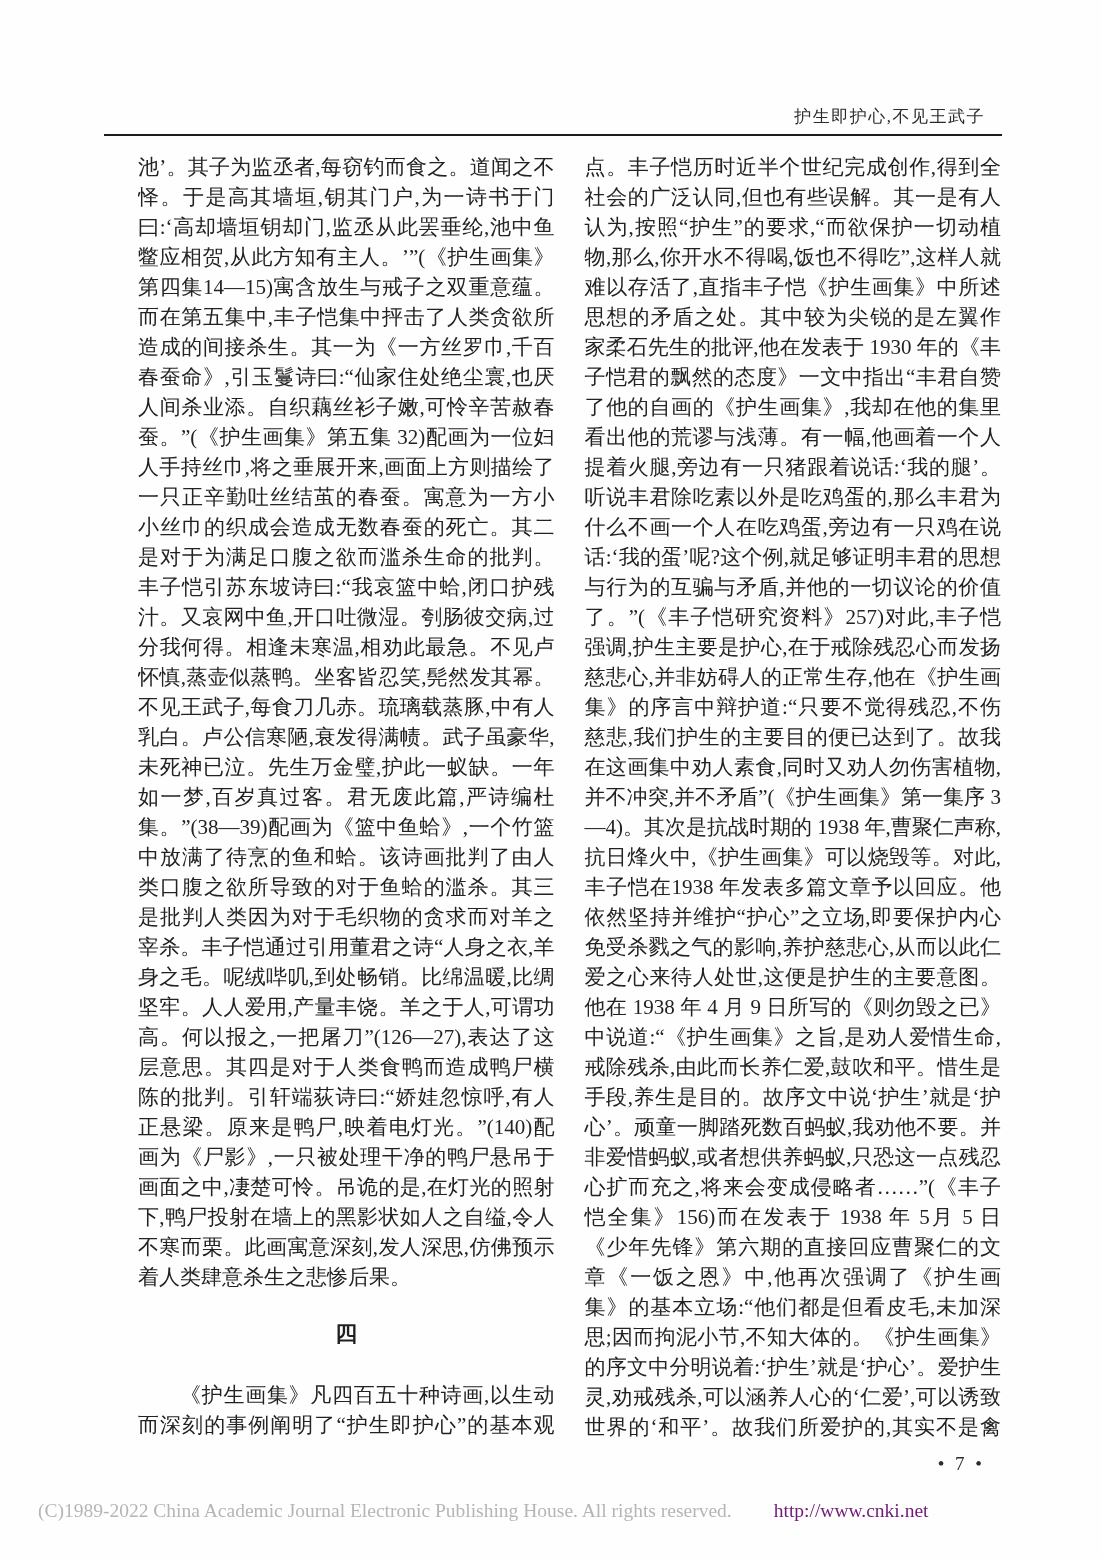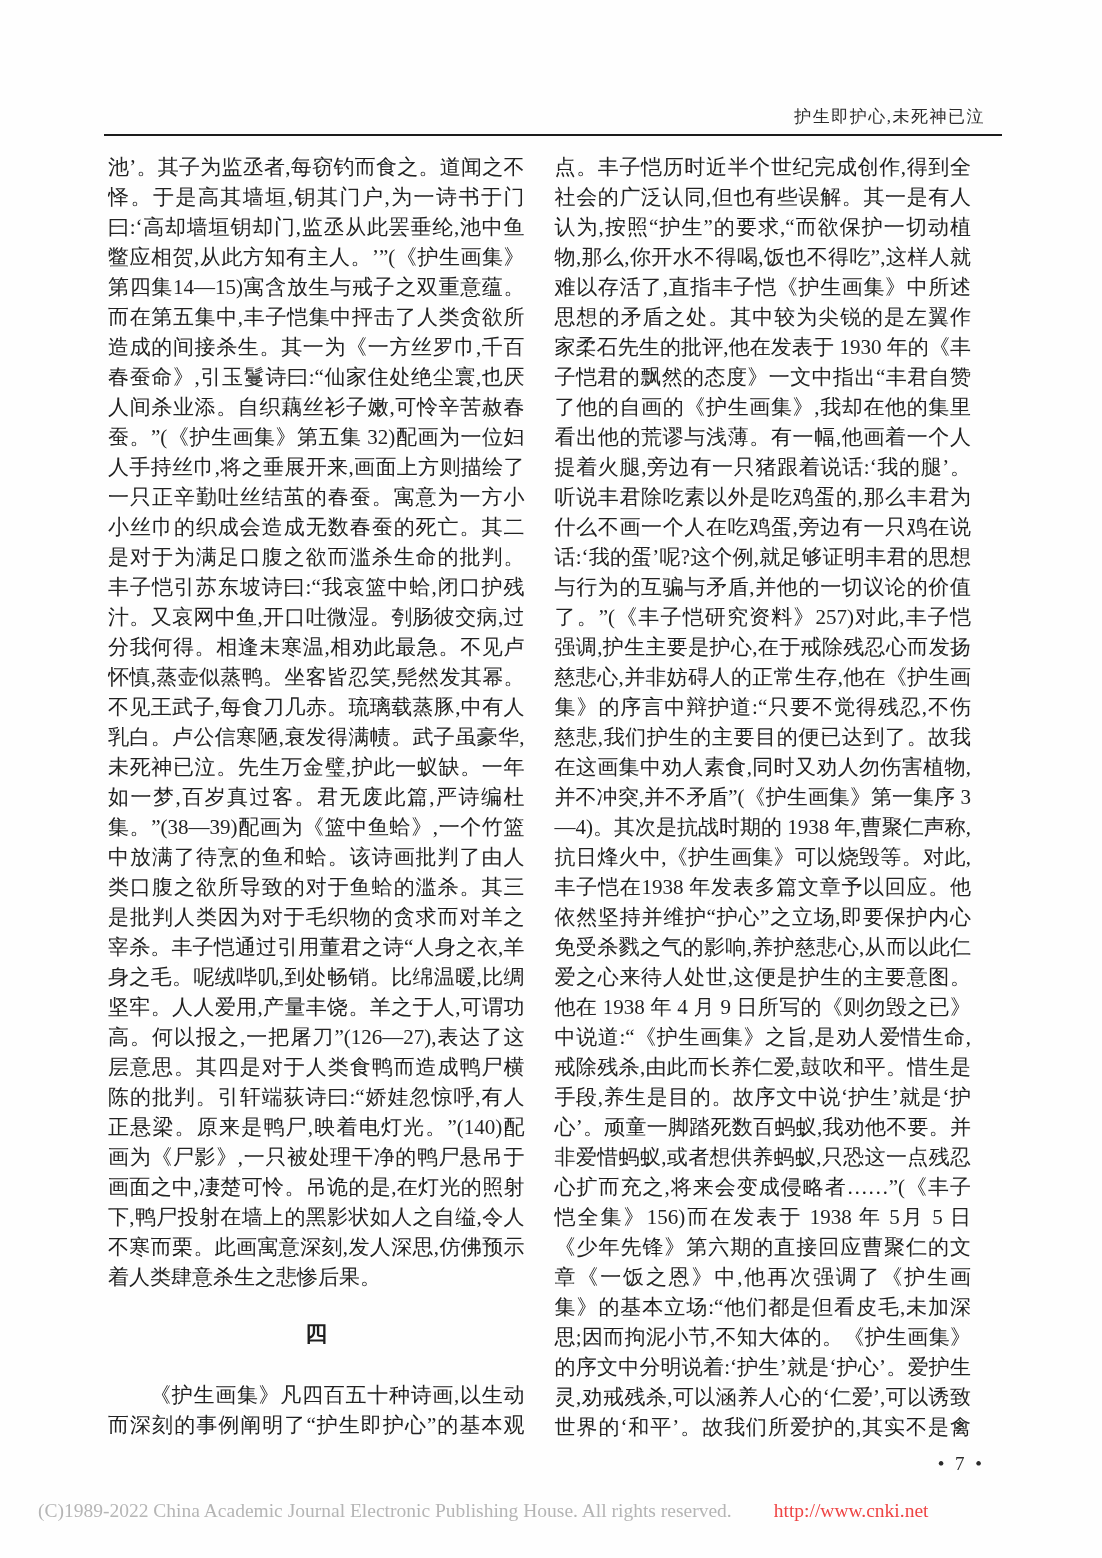--- a/index.html
+++ b/index.html
@@ -30,21 +30,21 @@
     position: absolute;
     top: 134px;
     left: 104px;
     width: 898px;
     height: 0;
     border-top: 2.5px solid #1c1c1c;
   }
   .content {
     position: absolute;
     top: 152px;
-    left: 108px;
+    left: 138px;
     width: 863px;
     height: 1294px;
     column-count: 2;
     column-gap: 30px;
     column-fill: auto;
     overflow: hidden;
     font-size: 21px;
     line-height: 30px;
     text-align: justify;
     text-justify: inter-ideograph;
@@ -77,31 +77,31 @@
     position: absolute;
     top: 1500px;
     left: 38px;
     width: 1030px;
     font-size: 19.5px;
     color: #b5b5b5;
     white-space: nowrap;
   }
   .footer .footer-url {
     margin-left: 42px;
-    color: #ef4444;
+    color: #701a75;
     text-decoration: none;
   }
 </style>
 </head>
 <body>
 
 <div class="page">
 
   <div class="header">
-    <span>护生即护心,未死神已泣</span>
+    <span>护生即护心,不见王武子</span>
   </div>
 
   <div class="header-rule"></div>
 
   <div class="content">
     <p>池’。其子为监丞者,每窃钓而食之。道闻之不怿。于是高其墙垣,钥其门户,为一诗书于门曰:‘高却墙垣钥却门,监丞从此罢垂纶,池中鱼鳖应相贺,从此方知有主人。’”(《护生画集》第四集14—15)寓含放生与戒子之双重意蕴。而在第五集中,丰子恺集中抨击了人类贪欲所造成的间接杀生。其一为《一方丝罗巾,千百春蚕命》,引玉鬘诗曰:“仙家住处绝尘寰,也厌人间杀业添。自织藕丝衫子嫩,可怜辛苦赦春蚕。”(《护生画集》第五集 32)配画为一位妇人手持丝巾,将之垂展开来,画面上方则描绘了一只正辛勤吐丝结茧的春蚕。寓意为一方小小丝巾的织成会造成无数春蚕的死亡。其二是对于为满足口腹之欲而滥杀生命的批判。丰子恺引苏东坡诗曰:“我哀篮中蛤,闭口护残汁。又哀网中鱼,开口吐微湿。刳肠彼交病,过分我何得。相逢未寒温,相劝此最急。不见卢怀慎,蒸壶似蒸鸭。坐客皆忍笑,髡然发其幂。不见王武子,每食刀几赤。琉璃载蒸豚,中有人乳白。卢公信寒陋,衰发得满帻。武子虽豪华,未死神已泣。先生万金璧,护此一蚁缺。一年如一梦,百岁真过客。君无废此篇,严诗编杜集。”(38—39)配画为《篮中鱼蛤》,一个竹篮中放满了待烹的鱼和蛤。该诗画批判了由人类口腹之欲所导致的对于鱼蛤的滥杀。其三是批判人类因为对于毛织物的贪求而对羊之宰杀。丰子恺通过引用董君之诗“人身之衣,羊身之毛。呢绒哔叽,到处畅销。比绵温暖,比绸坚牢。人人爱用,产量丰饶。羊之于人,可谓功高。何以报之,一把屠刀”(126—27),表达了这层意思。其四是对于人类食鸭而造成鸭尸横陈的批判。引轩端荻诗曰:“娇娃忽惊呼,有人正悬梁。原来是鸭尸,映着电灯光。”(140)配画为《尸影》,一只被处理干净的鸭尸悬吊于画面之中,凄楚可怜。吊诡的是,在灯光的照射下,鸭尸投射在墙上的黑影状如人之自缢,令人不寒而栗。此画寓意深刻,发人深思,仿佛预示着人类肆意杀生之悲惨后果。</p>
     <h2 class="section-heading">四</h2>
     <p class="indented">《护生画集》凡四百五十种诗画,以生动而深刻的事例阐明了“护生即护心”的基本观点。丰子恺历时近半个世纪完成创作,得到全社会的广泛认同,但也有些误解。其一是有人认为,按照“护生”的要求,“而欲保护一切动植物,那么,你开水不得喝,饭也不得吃”,这样人就难以存活了,直指丰子恺《护生画集》中所述思想的矛盾之处。其中较为尖锐的是左翼作家柔石先生的批评,他在发表于 1930 年的《丰子恺君的飘然的态度》一文中指出“丰君自赞了他的自画的《护生画集》,我却在他的集里看出他的荒谬与浅薄。有一幅,他画着一个人提着火腿,旁边有一只猪跟着说话:‘我的腿’。听说丰君除吃素以外是吃鸡蛋的,那么丰君为什么不画一个人在吃鸡蛋,旁边有一只鸡在说话:‘我的蛋’呢?这个例,就足够证明丰君的思想与行为的互骗与矛盾,并他的一切议论的价值了。”(《丰子恺研究资料》257)对此,丰子恺强调,护生主要是护心,在于戒除残忍心而发扬慈悲心,并非妨碍人的正常生存,他在《护生画集》的序言中辩护道:“只要不觉得残忍,不伤慈悲,我们护生的主要目的便已达到了。故我在这画集中劝人素食,同时又劝人勿伤害植物,并不冲突,并不矛盾”(《护生画集》第一集序 3—4)。其次是抗战时期的 1938 年,曹聚仁声称,抗日烽火中,《护生画集》可以烧毁等。对此,丰子恺在1938 年发表多篇文章予以回应。他依然坚持并维护“护心”之立场,即要保护内心免受杀戮之气的影响,养护慈悲心,从而以此仁爱之心来待人处世,这便是护生的主要意图。他在 1938 年 4 月 9 日所写的《则勿毁之已》中说道:“《护生画集》之旨,是劝人爱惜生命,戒除残杀,由此而长养仁爱,鼓吹和平。惜生是手段,养生是目的。故序文中说‘护生’就是‘护心’。顽童一脚踏死数百蚂蚁,我劝他不要。并非爱惜蚂蚁,或者想供养蚂蚁,只恐这一点残忍心扩而充之,将来会变成侵略者……”(《丰子恺全集》156)而在发表于 1938 年 5月 5 日《少年先锋》第六期的直接回应曹聚仁的文章《一饭之恩》中,他再次强调了《护生画集》的基本立场:“他们都是但看皮毛,未加深思;因而拘泥小节,不知大体的。《护生画集》的序文中分明说着:‘护生’就是‘护心’。爱护生灵,劝戒残杀,可以涵养人心的‘仁爱’,可以诱致世界的‘和平’。故我们所爱护的,其实不是禽兽鱼虫的本身(小节),而是自己的心(大体)。换言之,救护禽兽鱼虫是手段,倡导仁爱和平是目的。”(160)这就再清楚不过了,对于残忍心的批判和对于慈悲心的养护,其实具有广泛的价值和意义,它是对</p>
   </div>
 

